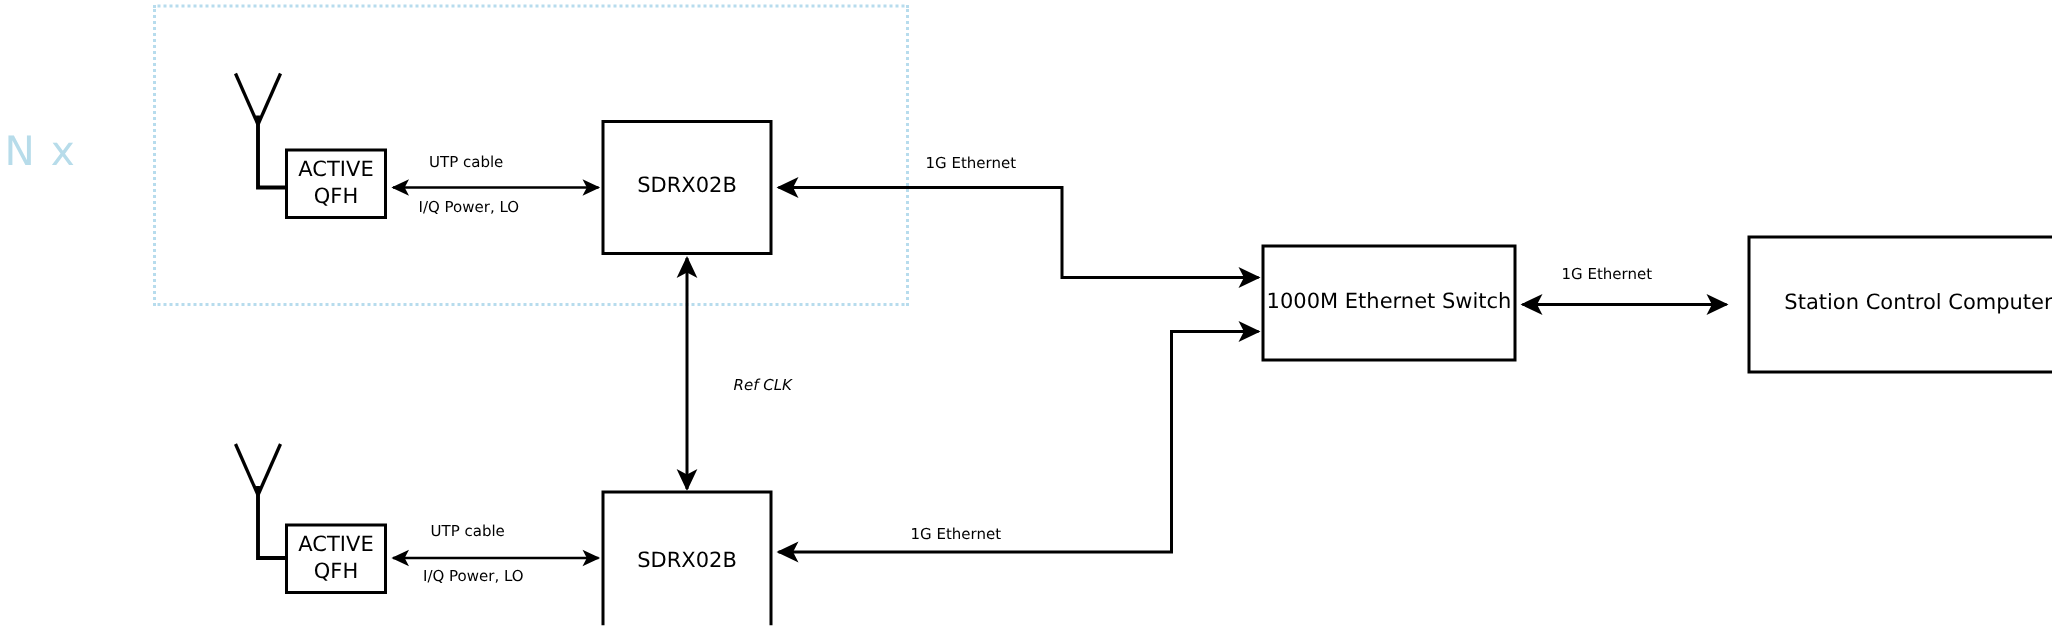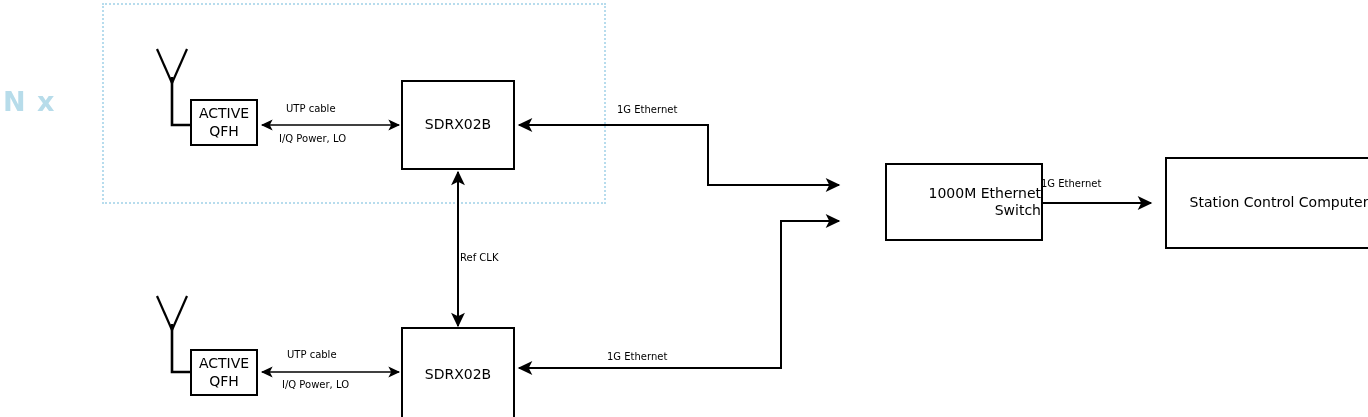--- a/index.html
+++ b/index.html
@@ -54,21 +54,20 @@
     border: 2px dotted #b7dced;
     background: transparent;
     pointer-events: none;
   }
   .repeat-note {
     position: absolute;
     font-size: 27px;
     letter-spacing: 1px;
     color: #b7dcea;
     white-space: nowrap;
-    font-weight: bold;
   }
 </style>
 </head>
 <body>
 
 <div id="canvas">
 
   <div class="group-outline" style="left:102px; top:3px; width:504px; height:201px;"></div>
 
   <div class="repeat-note" style="left:3px; top:86px;">N x</div>
@@ -127,35 +126,35 @@
 
   <div class="box" style="left:190px; top:349px; width:68px; height:47px;">
     <span class="box-label">ACTIVE
 QFH</span>
   </div>
 
   <div class="box" style="left:401px; top:327px; width:114px; height:95px;">
     <span class="box-label">SDRX02B</span>
   </div>
 
-  <div class="box" style="left:885px; top:163px; width:158px; height:78px;text-align:right;">
+  <div class="box" style="left:841px; top:163px; width:170px; height:78px;text-align:right;">
     <span class="box-label">1000M Ethernet Switch</span>
   </div>
 
   <div class="box" style="left:1153px; top:157px; width:228px; height:92px;margin-left:12px;">
     <span class="box-label">Station Control Computer</span>
   </div>
 
   <div class="edge-label" style="left:286px; top:103px;">UTP cable</div>
   <div class="edge-label" style="left:279px; top:133px;">I/Q Power, LO</div>
 
   <div class="edge-label" style="left:287px; top:349px;">UTP cable</div>
   <div class="edge-label" style="left:282px; top:379px;">I/Q Power, LO</div>
 
-  <div class="edge-label" style="left:460px; top:252px;">Ref CLK</div>
+  <div class="edge-label" style="left:489px; top:252px;font-style:italic;">Ref CLK</div>
 
   <div class="edge-label" style="left:617px; top:104px;">1G Ethernet</div>
 
   <div class="edge-label" style="left:607px; top:351px;">1G Ethernet</div>
 
   <div class="edge-label" style="left:1041px; top:178px;">1G Ethernet</div>
 
 </div>
 
 </body></html>

